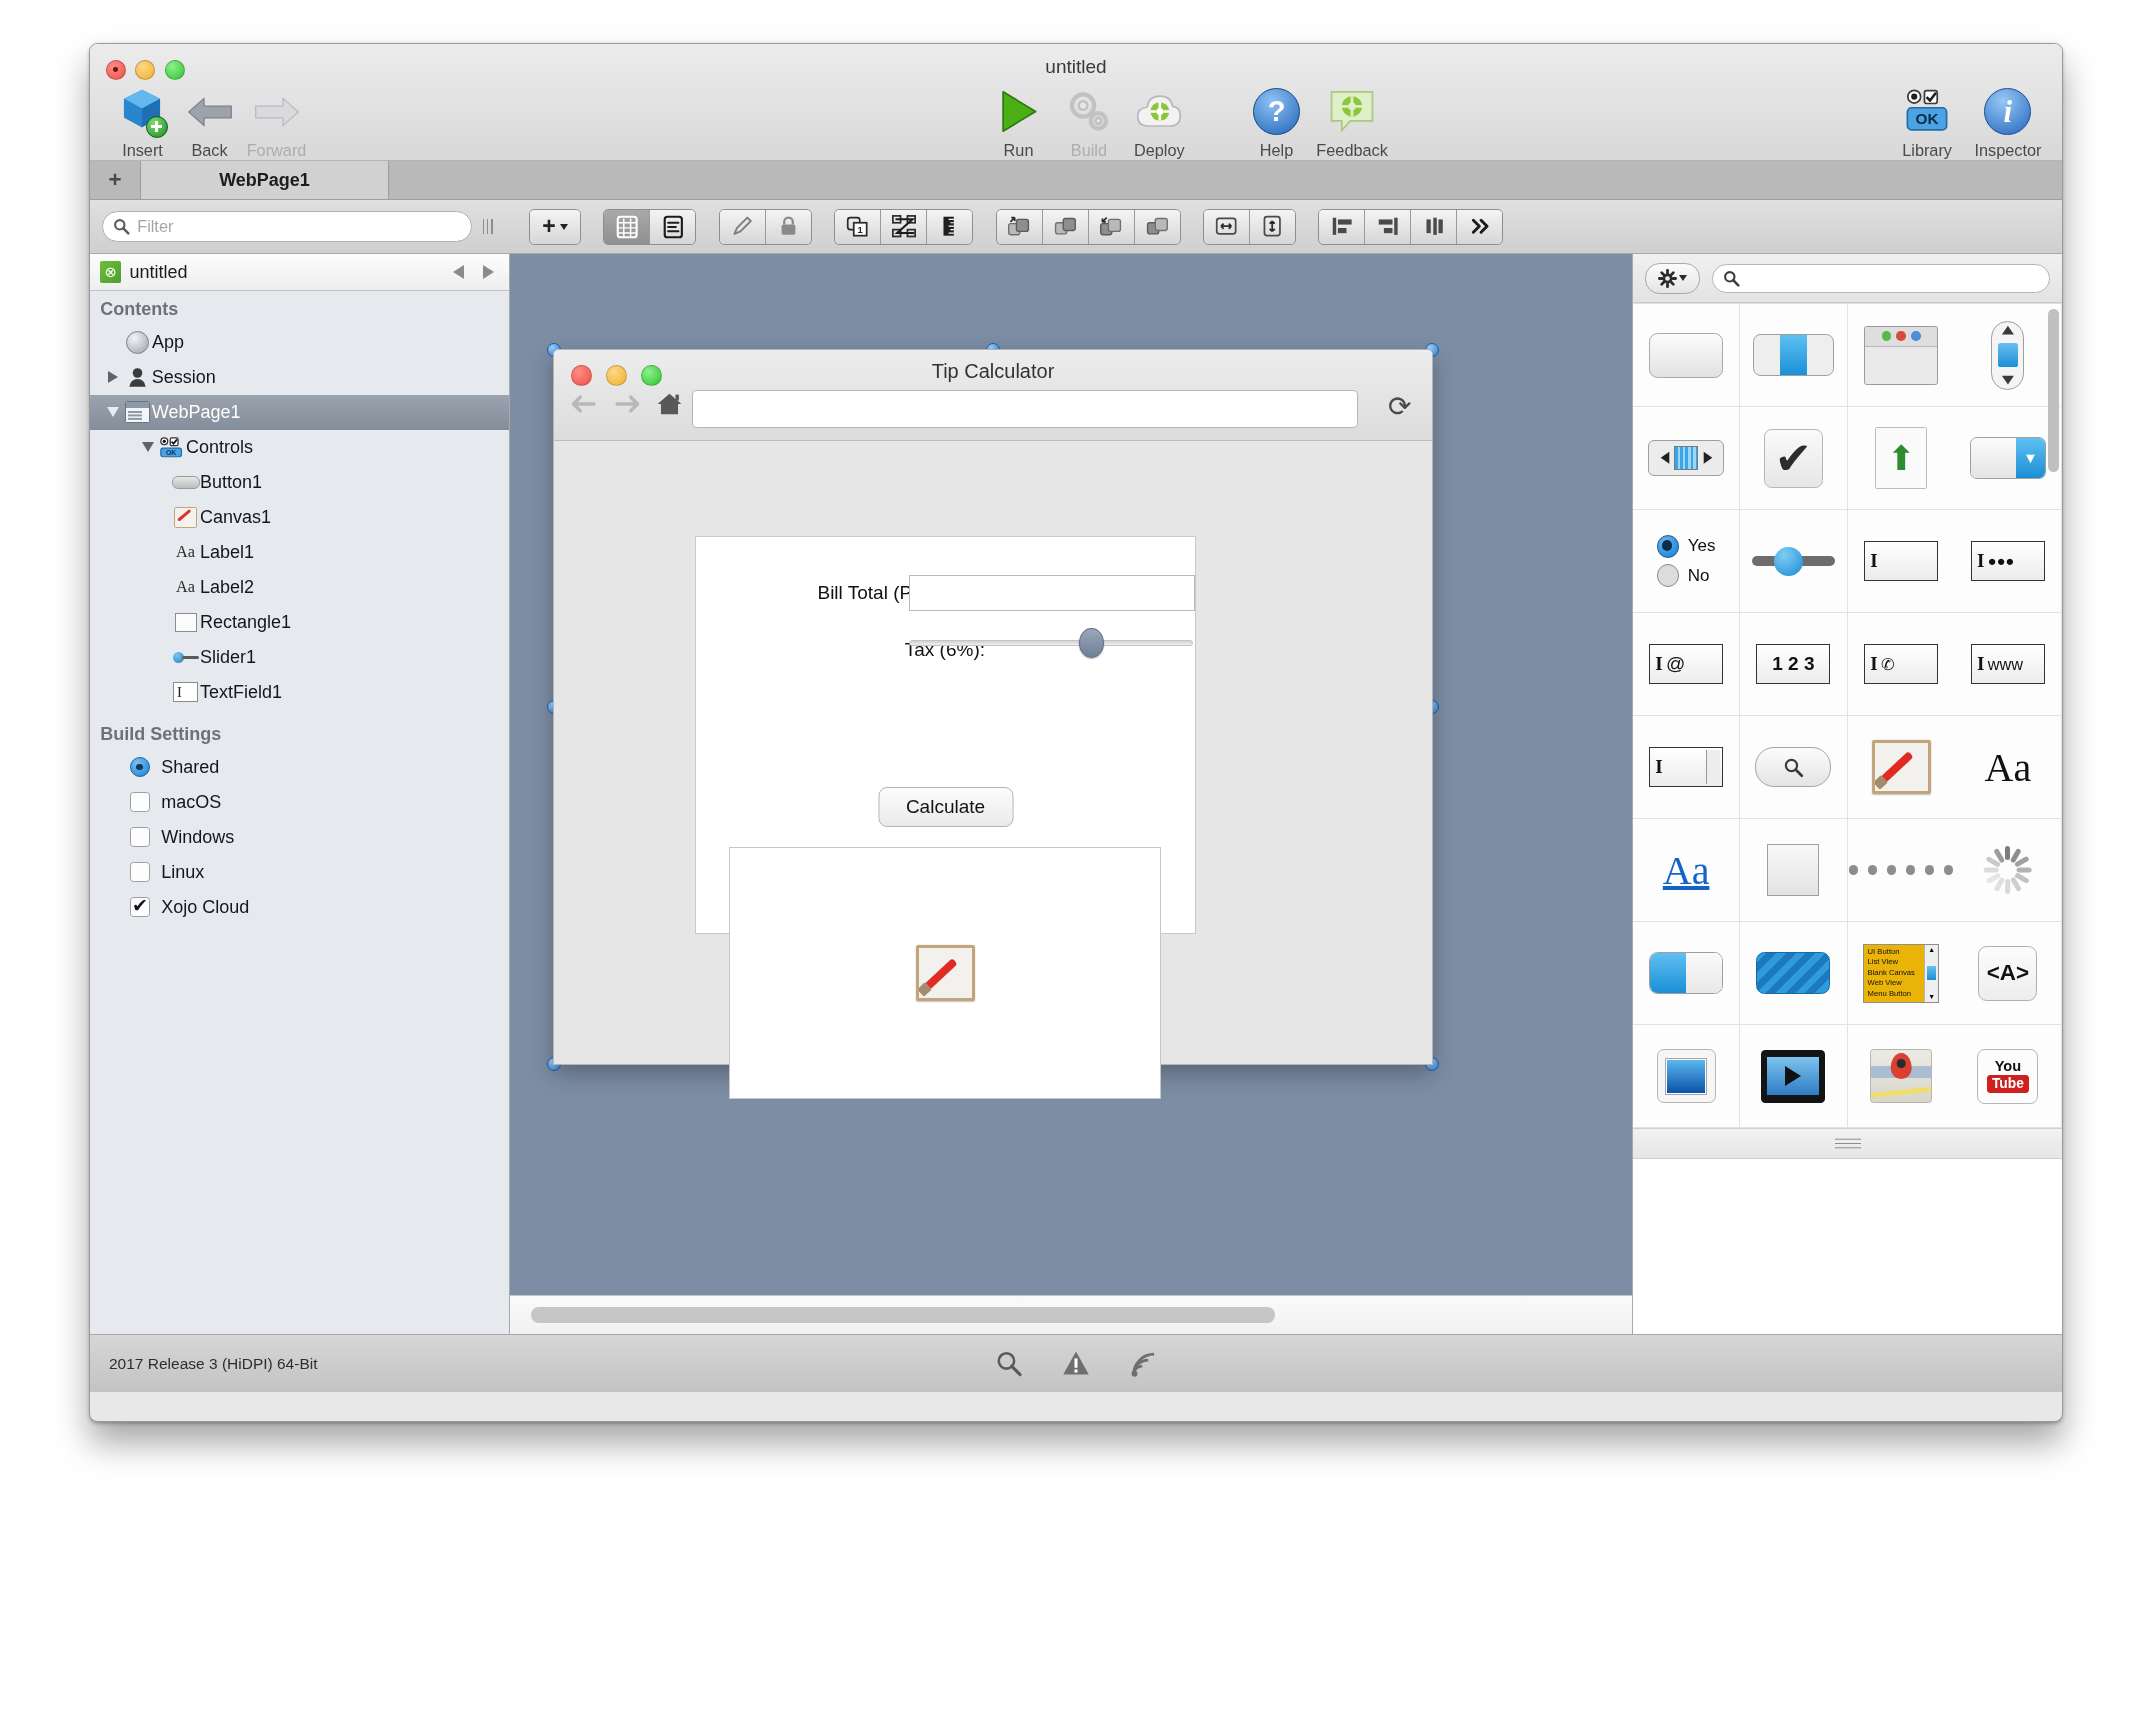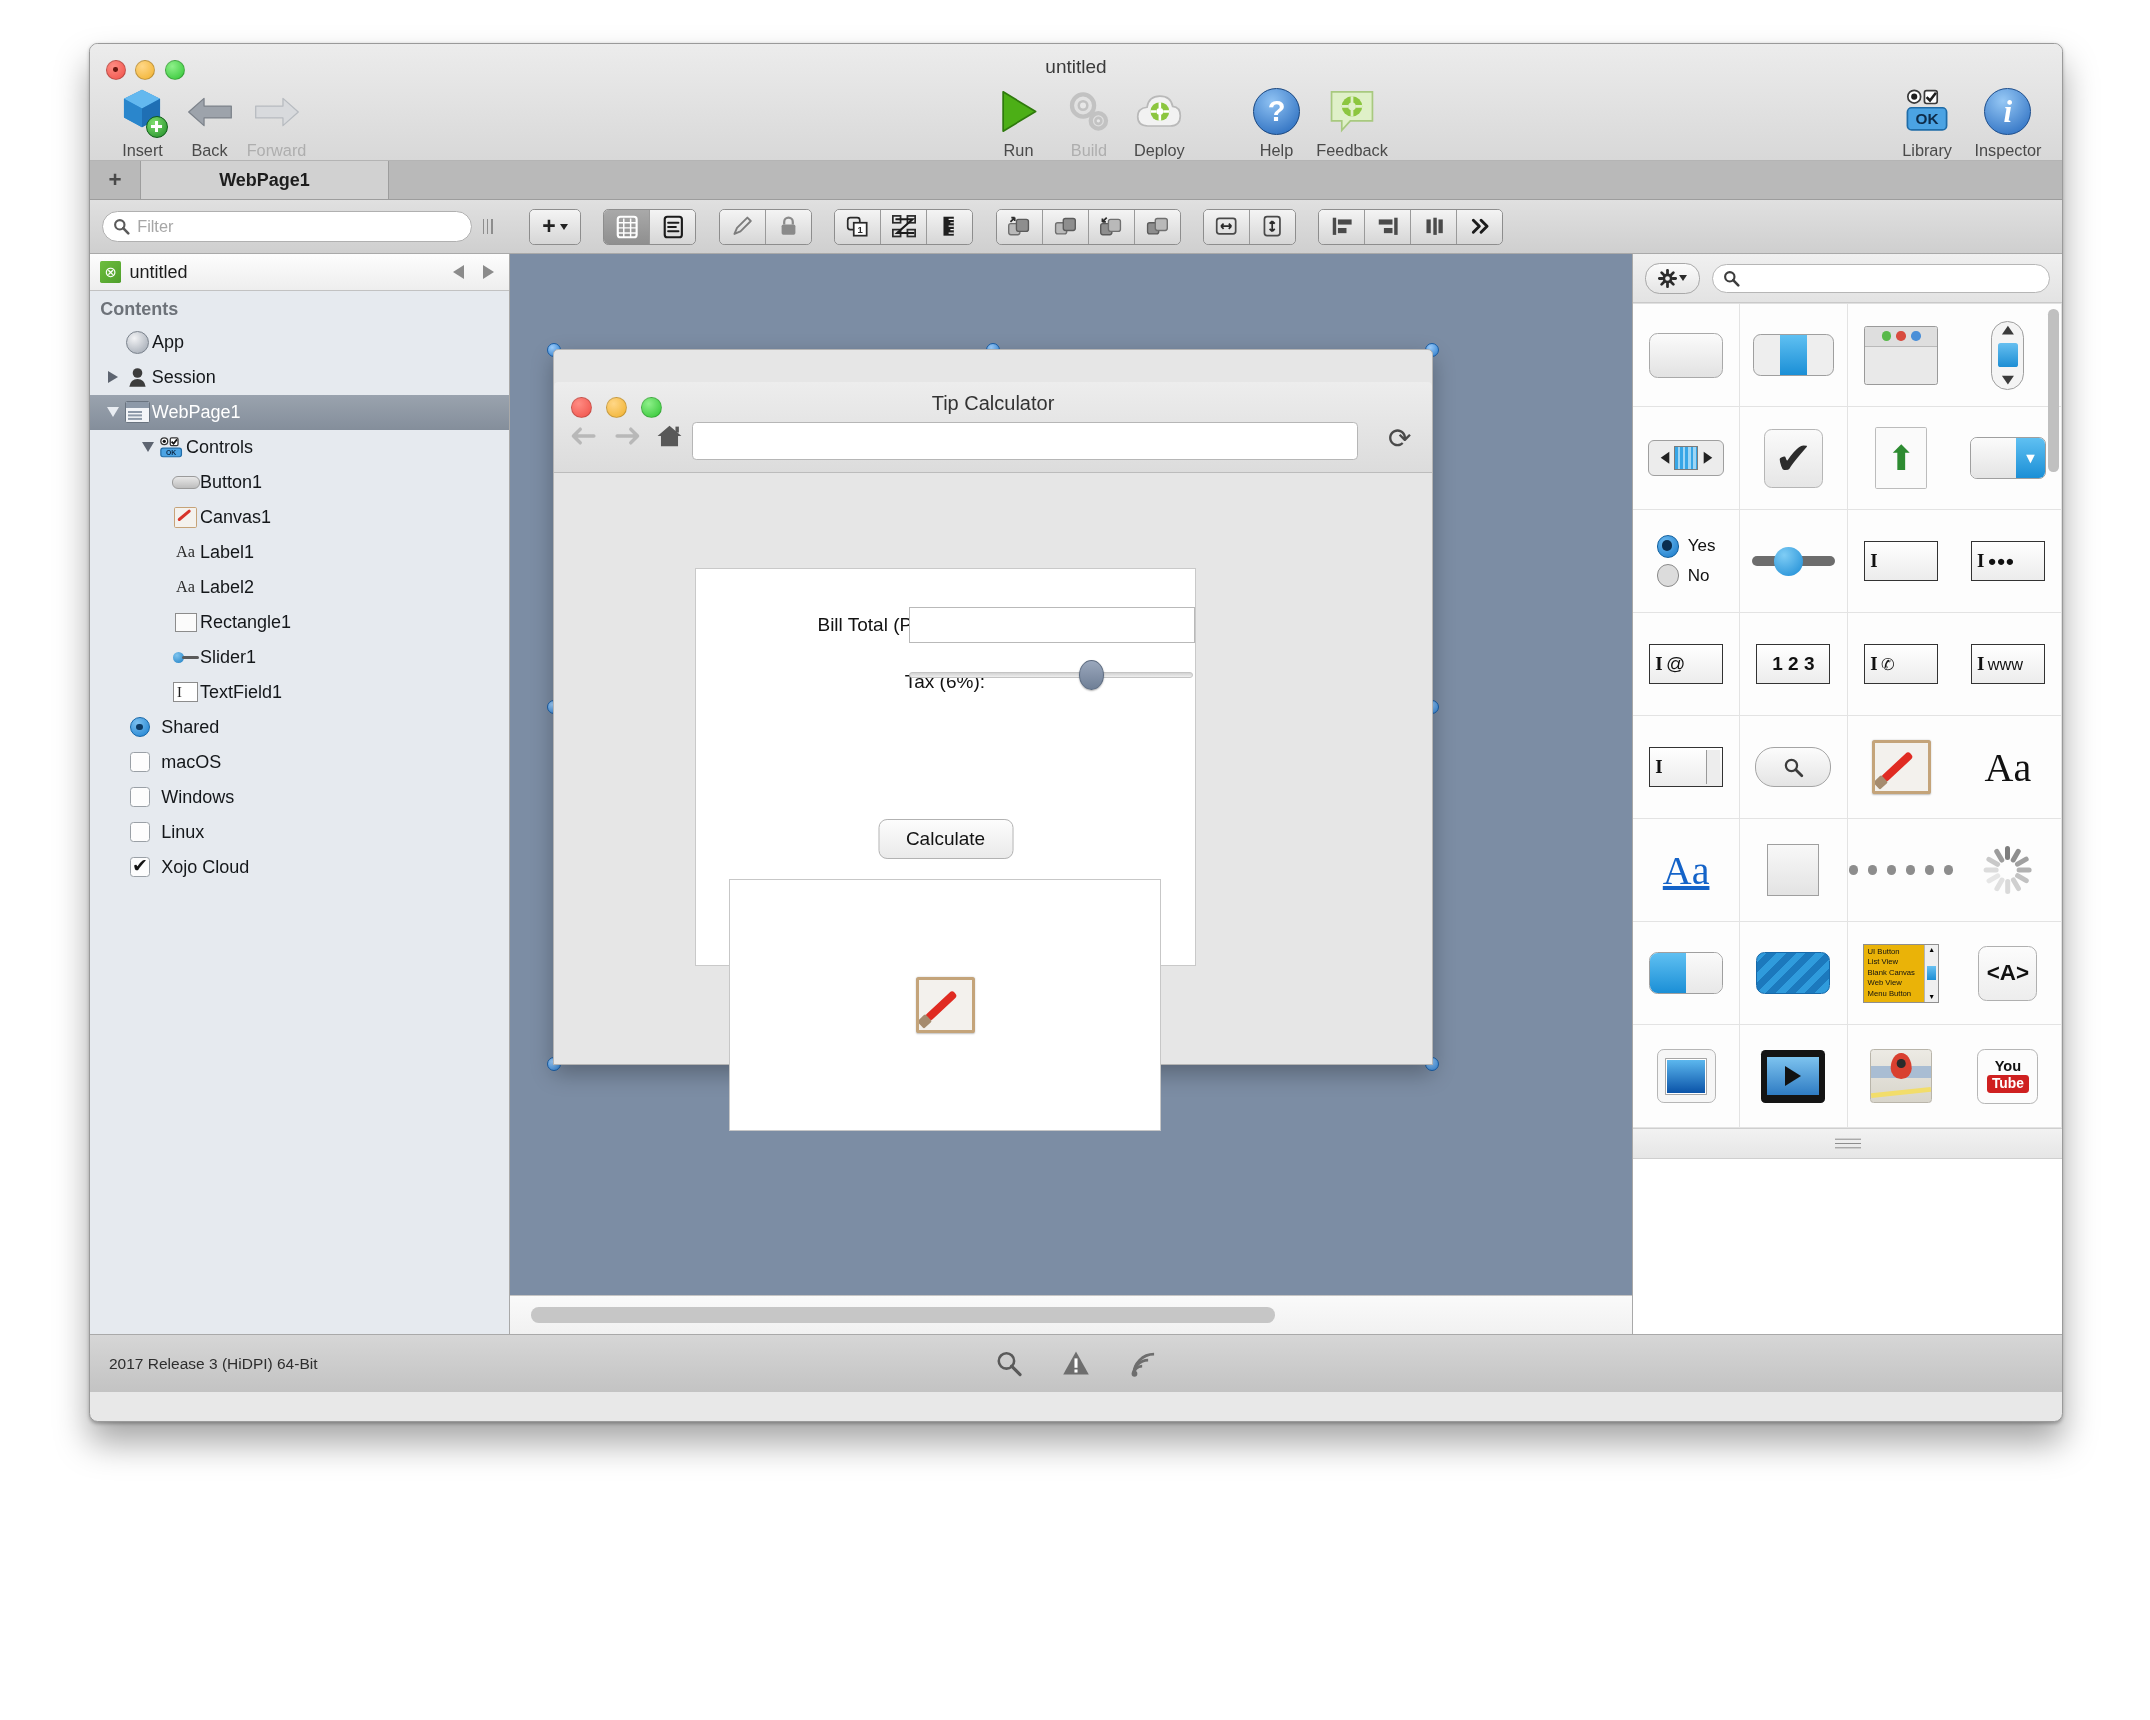--- a/index.html
+++ b/index.html
@@ -206,21 +206,21 @@
     display:flex;align-items:center;padding:0 13.8px;}
   .hscroll .thumb{height:15.5px;border-radius:7.7px;background:#c6c6c6;width:68%;margin-left:6.9px;}
 
   
   .tipwin{
     position:absolute;left:43px;top:95px;width:878px;height:714px;
     background:#e6e6e6;border:0.9px solid #b4b4b4;border-radius:5.2px 5.2px 0 0;
     box-shadow:0 8.6px 22.4px rgba(0,0,0,.28);
   }
   .tipbar{height:90px;background:linear-gradient(to bottom,#ededed,#dcdcdc);
-    border-bottom:0.9px solid #bcbcbc;border-radius:4.3px 4.3px 0 0;position:relative;margin-top:32px;}
+    border-bottom:0.9px solid #bcbcbc;border-radius:4.3px 4.3px 0 0;position:relative;}
   .tiptl{position:absolute;left:17px;top:14.6px;display:flex;gap:13.8px;}
   .tiptl span{width:19px;height:19px;border-radius:50%;border:0.9px solid rgba(0,0,0,.18);}
   .tiptitle{position:absolute;left:0;right:0;top:10.3px;text-align:center;font-size:20px;color:#333;}
   .tipnav{position:absolute;left:15.5px;top:41px;display:flex;align-items:center;gap:13.8px;}
   .navico{width:29px;height:26px;}
   .urlbar{position:absolute;left:138px;right:74px;top:40px;height:36px;background:#fff;
     border:0.9px solid #b6b6b6;border-radius:4.3px;}
   .reload{position:absolute;right:20.6px;top:43px;font-size:28px;color:#4a4a4a;line-height:1;}
 
   .tipbody{position:relative;height:624px;}
@@ -801,20 +801,21 @@
 
           <div class="trow">
             <span style="width:81px;"></span>
             <span class="ticon">
                 <span class="ic-tf"></span>
               </span>
             <span>TextField1</span>
           </div>
         </div>
 
+        <div class="sec-title" style="padding-top:13.8px;">Build Settings</div>
 
         <div class="bs-rows">
           <div class="bsrow">
             <span class="radio on"></span>
             <span>Shared</span>
           </div>
           <div class="bsrow">
             <span class="cbox"></span>
             <span>macOS</span>
           </div>

